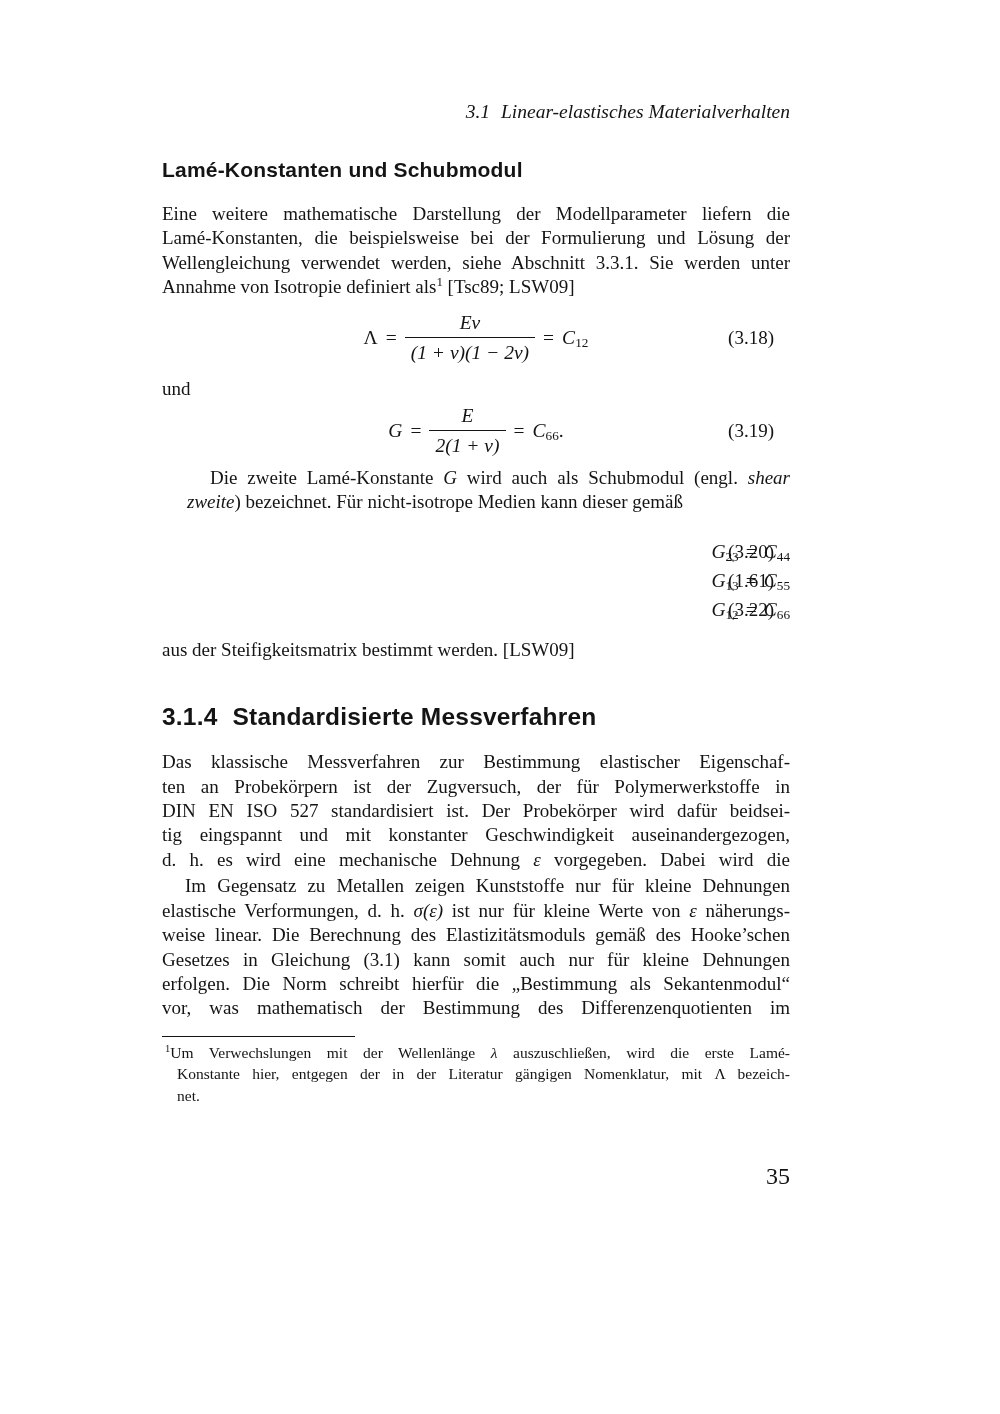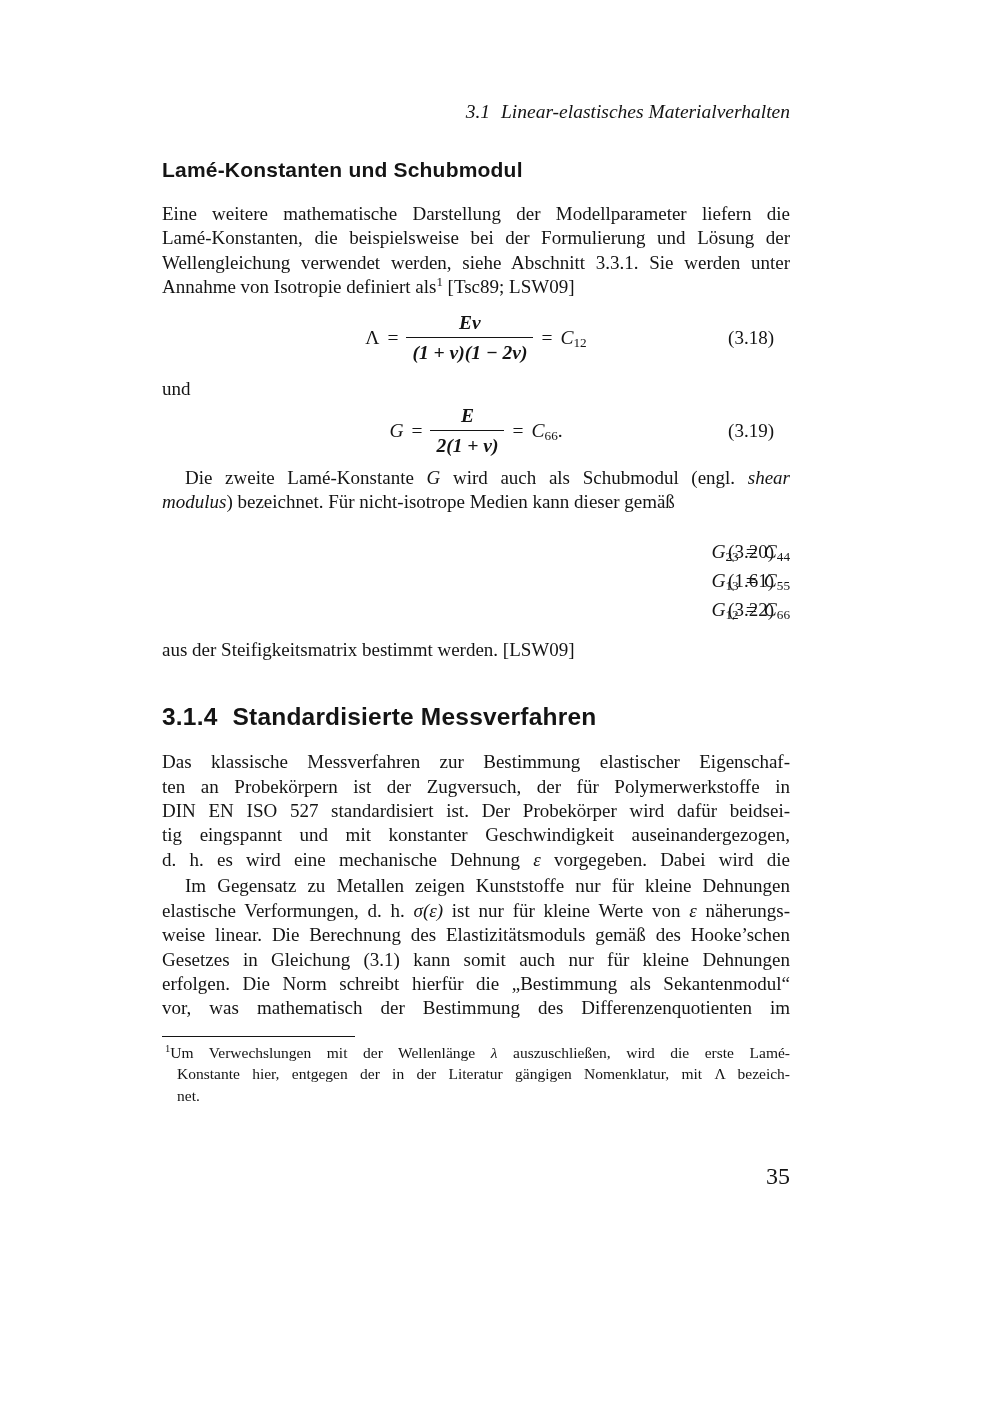--- a/index.html
+++ b/index.html
@@ -20,32 +20,32 @@
   .up{font-style:normal;}
   .mi{font-style:italic;}
 
   .rh{margin-top:100px;text-align:right;font-style:italic;font-size:19.5px;line-height:24px;}
   .rh-num{margin-right:11px;}
 
   .h-lame{margin-top:33px;font-family:"Liberation Sans", sans-serif;font-weight:700;
           font-size:21px;line-height:26px;letter-spacing:0.2px;}
 
   .p1{margin-top:19px;}
-  .p2{margin-top:9px;}
+  .p2{margin-top:9px;margin-left:25px;}
   .p3{margin-top:18px;}
   .p4{margin-top:2px;}
 
   sup{font-size:0.68em;line-height:0;vertical-align:super;font-style:normal;}
   sub{font-size:0.68em;line-height:0;vertical-align:-0.25em;font-style:normal;}
 
   .eq-row{position:relative;text-align:center;margin-top:12px;}
   .eq-row.e319{margin-top:4px;}
   .eq-body{display:inline-flex;align-items:center;font-size:19.5px;}
   .eq-body>*{margin:0 4px;}
-  .frac{display:inline-block;text-align:center;vertical-align:middle;font-weight:bold;}
+  .frac{display:inline-block;text-align:center;vertical-align:middle;}
   .fnum{display:block;padding:0 6px 3px;}
   .fden{display:block;padding:4px 6px 0;border-top:1.2px solid #141414;}
   .eq-tag{position:absolute;right:16px;top:50%;transform:translateY(-50%);font-size:19px;font-style:normal;}
 
   .conn{margin-top:13px;}
 
   .eqg{margin-top:22px;}
   .eqg-row{position:relative;text-align:right;line-height:29px;font-size:19.5px;}
   .eqg-row .sp{margin:0 7px;}
 
@@ -107,21 +107,21 @@
             <span class="fden mi">2(1 + ν)</span>
           </span>
         <span class="up">=</span>
         <span><span class="mi">C</span><sub class="up">66</sub><span class="up">.</span></span>
       </span>
       <span class="eq-tag">(3.19)</span>
     </div>
 
     <div class="p2">
       <div class="line just indent"><span>Die zweite Lamé-Konstante </span><span class="it">G</span><span> wird auch als Schubmodul (engl. </span><span class="it">shear</span></div>
-      <div class="line"><span class="it">modulus</span><span>) bezeichnet. Für nicht-isotrope Medien kann dieser gemäß</span></div>
+      <div class="line"><span class="it">zweite</span><span>) bezeichnet. Für nicht-isotrope Medien kann dieser gemäß</span></div>
     </div>
 
     <div class="eqg">
       <div class="eqg-row">
         <span><span class="mi">G</span><sub>23</sub><span class="sp">=</span><span class="mi">C</span><sub>44</sub></span>
         <span class="eq-tag">(3.20)</span>
       </div>
       <div class="eqg-row">
         <span><span class="mi">G</span><sub>13</sub><span class="sp">=</span><span class="mi">C</span><sub>55</sub></span>
         <span class="eq-tag">(1.61)</span>

